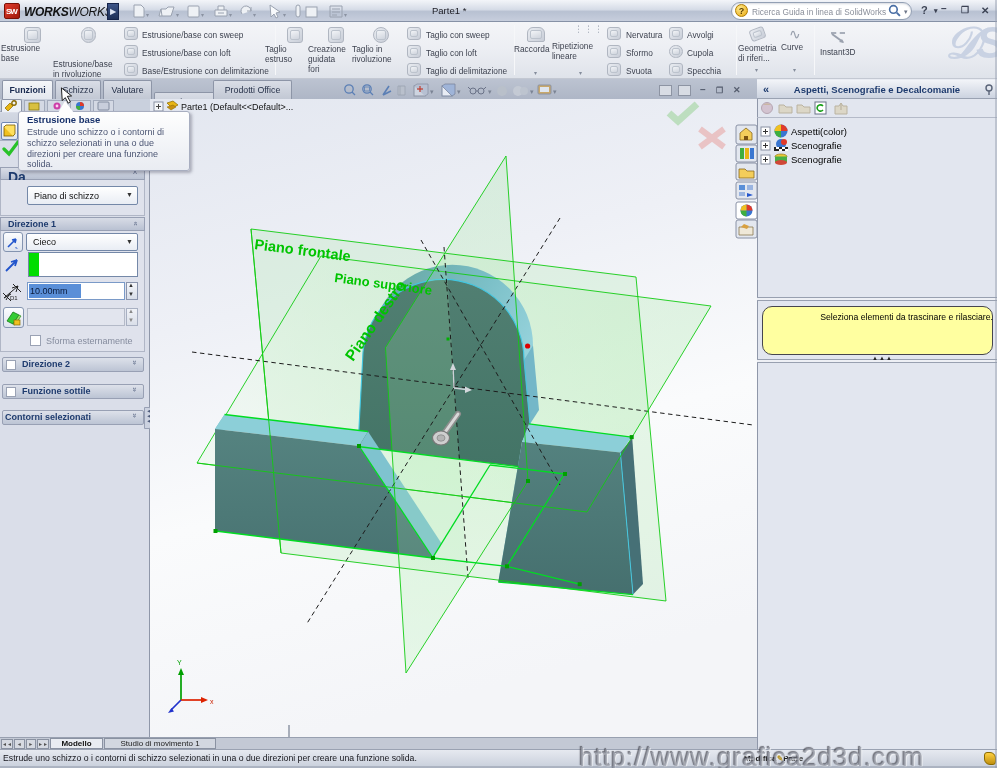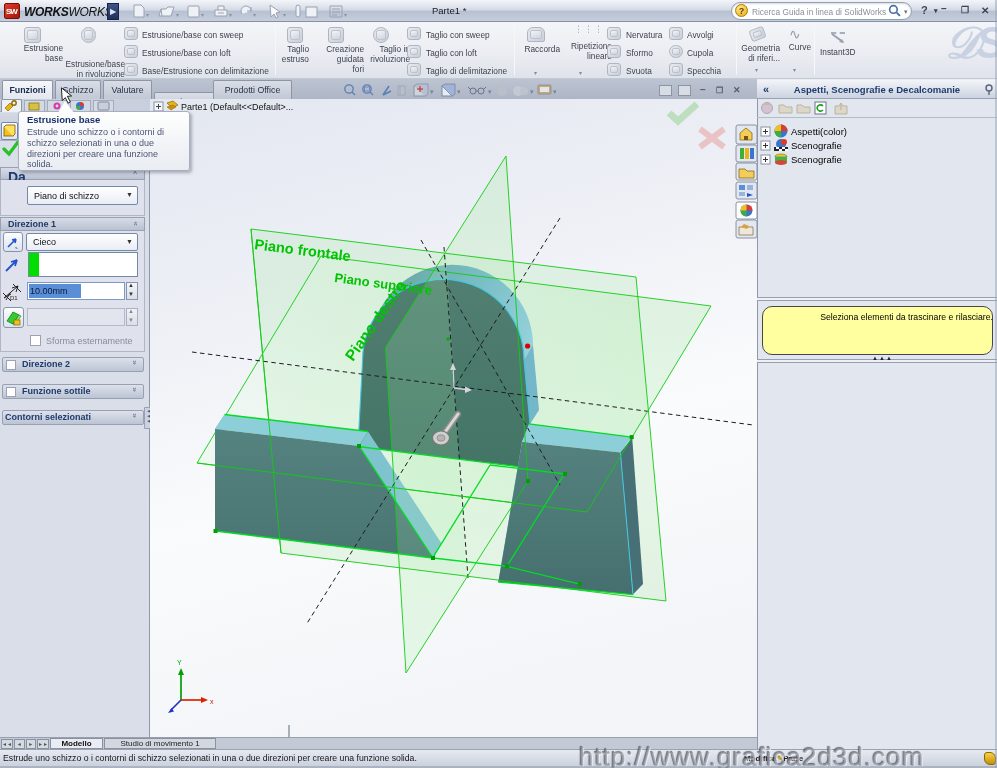--- a/index.html
+++ b/index.html
@@ -21,21 +21,21 @@
 #searchtxt{left:752px;top:7px;font-size:8.3px;color:#8a8f9a;white-space:nowrap;}
 #searchmag{left:888px;top:4px;width:13px;height:13px;}
 #searchcar{left:904px;top:8px;font-size:7px;color:#6d7688;}
 .winbtn{top:6px;font-size:10px;color:#3c4354;font-weight:bold;}
 
 #ribbon{left:0;top:22px;width:997px;height:57px;
   background:linear-gradient(to bottom,#f4f5f8 0%,#eceef3 50%,#dfe3ea 100%);
   border-bottom:1px solid #c3c8d2;}
 .rsep{position:absolute;top:3px;width:1px;height:50px;background:#c7cbd4;border-right:1px solid #f6f7f9;}
 .rtxt{position:absolute;font-size:8.3px;color:#3e4350;white-space:nowrap;}
-.rtxtc{position:absolute;font-size:8.3px;color:#3e4350;white-space:nowrap;text-align:right;}
+.rtxtc{position:absolute;font-size:8.3px;color:#3e4350;white-space:nowrap;text-align:left;}
 .rico{position:absolute;border:1px solid #b0b6c1;background:linear-gradient(135deg,#e9ecf1,#c9ced8);border-radius:3px;}
 .rico:after{content:"";position:absolute;left:2px;top:2px;right:2px;bottom:2px;border:1px solid #bcc3cd;background:linear-gradient(160deg,#f2f4f7,#cfd4dd);border-radius:2px;}
 .rcar{position:absolute;font-size:6px;color:#858d9c;}
 
 #tabrow{left:0;top:79px;width:757px;height:20px;background:linear-gradient(#bcc3d1,#aeb6c6);}
 .ctab{position:absolute;top:1px;height:19px;background:linear-gradient(#d9dde6,#c2c8d4);border:1px solid #8d95a7;border-bottom:none;font-size:8.8px;color:#27324a;text-align:center;border-radius:2px 2px 0 0;}
 .ctab.active{background:linear-gradient(#f4f6f9,#e3e7ee);font-weight:bold;color:#1a2b50;}
 
 #leftpanel{left:0;top:99px;width:150px;height:638px;background:#dadee9;border-right:1px solid #8f97a9;}
 #rightpanel{left:757px;top:80px;width:240px;height:669px;background:#e2e6ef;border-left:1px solid #8f97a9;}

